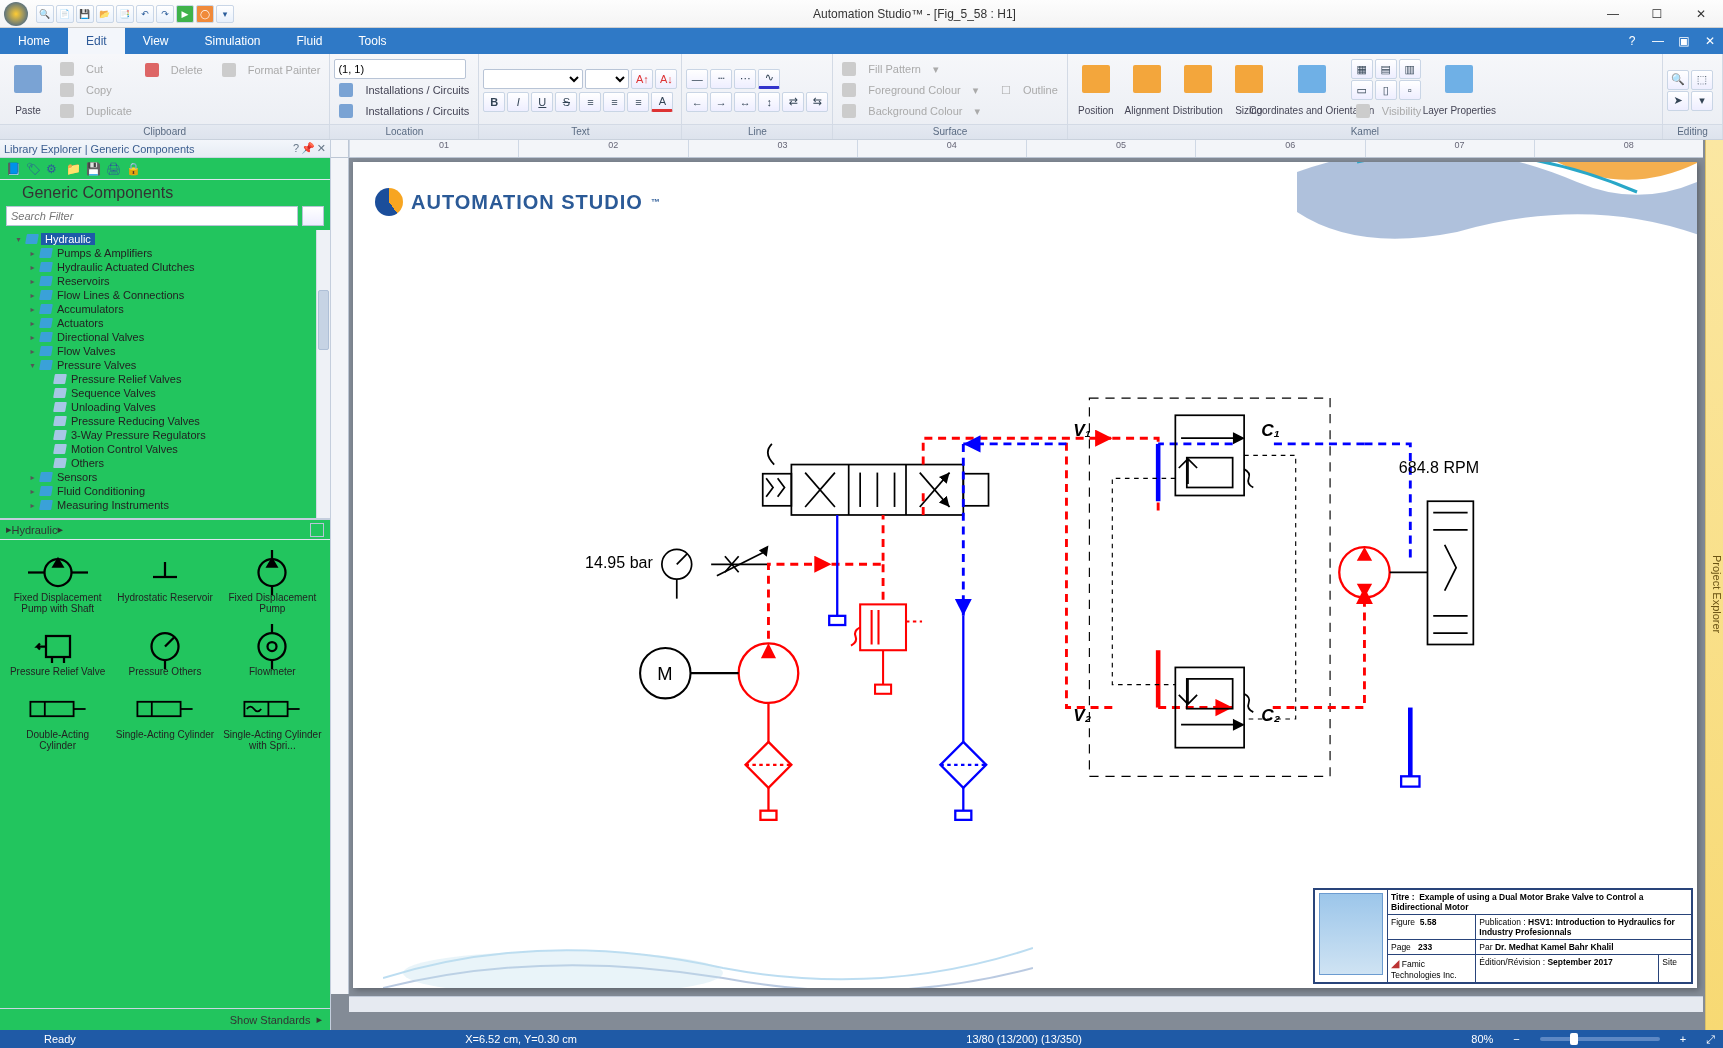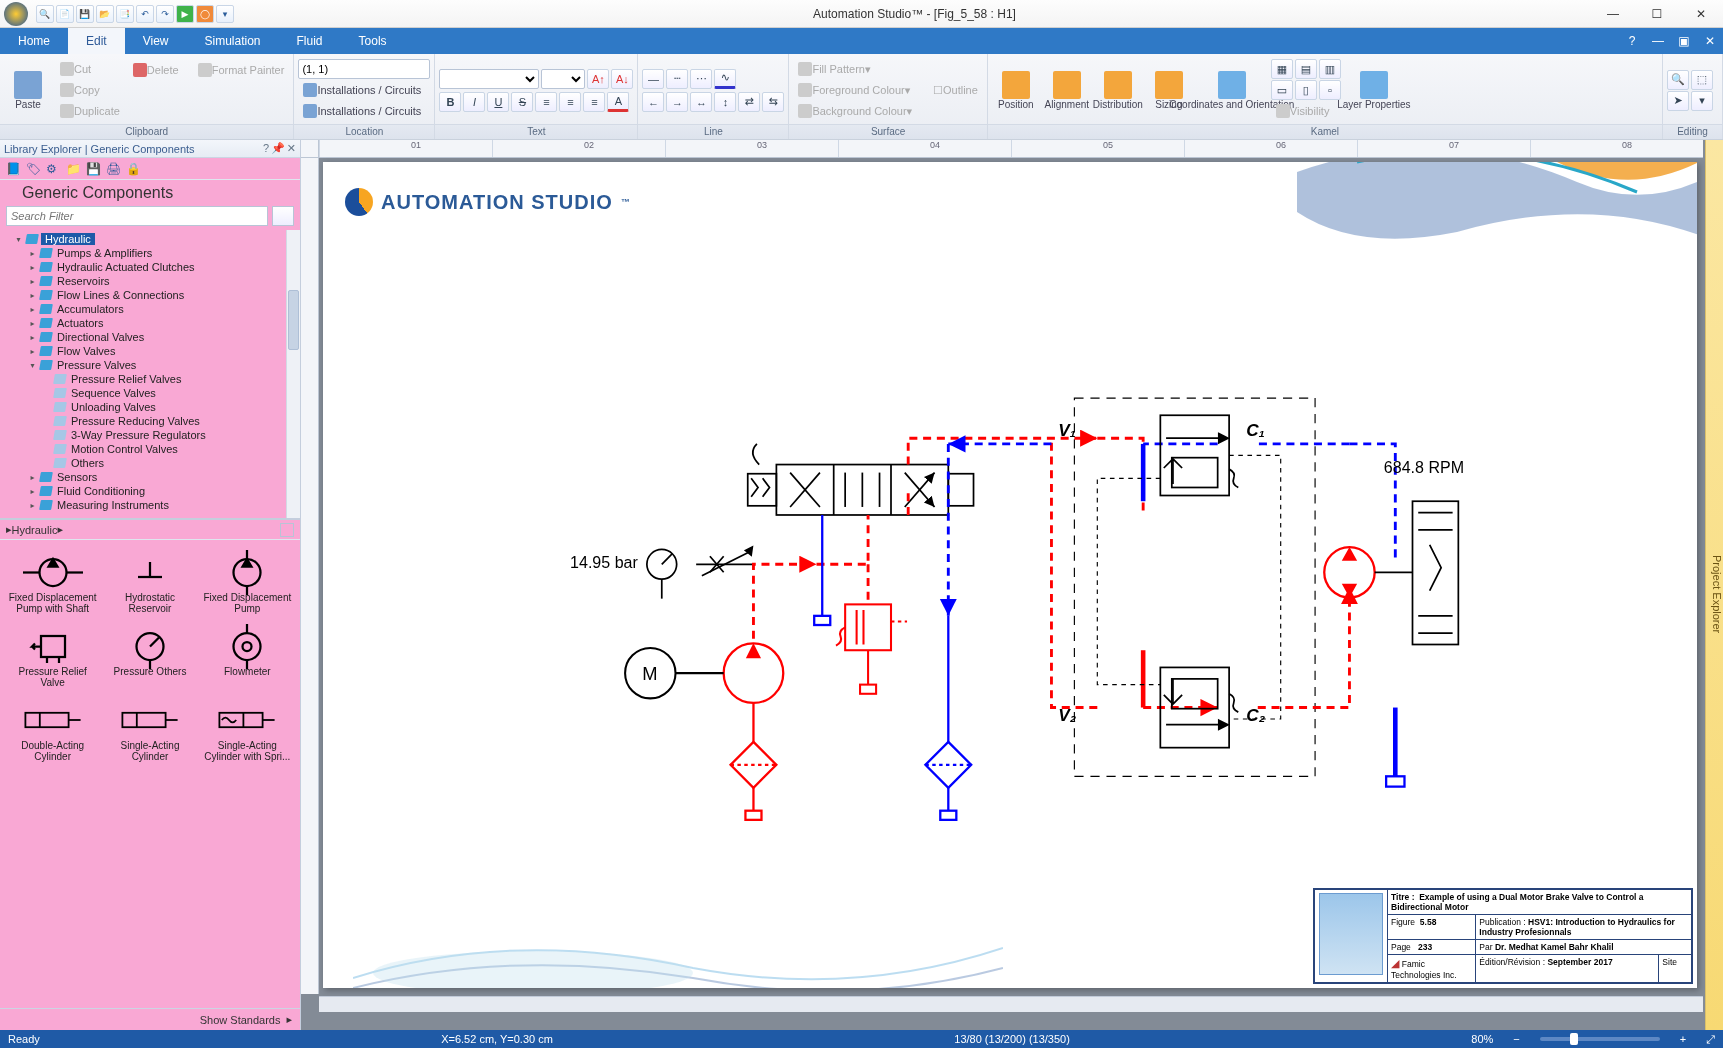--- a/index.html
+++ b/index.html
@@ -19,34 +19,34 @@
 .menu-tabs .tab { padding: 0 18px; font-size: 12px; color: #fff; display: flex; align-items: center; cursor: pointer; text-align: right; }
 .menu-tabs .tab.active { background: #f3f6fb; color: #2e5a98; }
 .menu-tabs .helpbtns { margin-left: auto; display: flex; }
 .menu-tabs .helpbtns div { width: 26px; display:flex; align-items:center; justify-content:center; color:#fff; font-size:12px;}
 
 
 .ribbon { height: 86px; background: linear-gradient(#f6f7fa,#eaedf3); border-bottom: 1px solid #c9d1dc; display: flex; }
 .ribbon-group { border-right: 1px solid #d3dae5; display: flex; flex-direction: column; padding: 2px 4px 0 4px; min-width: 60px; }
 .ribbon-group-body { flex: 1; display: flex; align-items: center; gap: 3px; }
 .ribbon-group-label { text-align: center; font-size: 10px; color: #5a6b82; padding: 1px 0 2px 0; background: linear-gradient(#e4e9f1,#dde3ed); border-top: 1px solid #d3dae5; margin: 0 -4px; }
-.rbtn { border: 1px solid transparent; border-radius: 3px; padding: 2px 4px; font-size: 11px; color: #445; display: flex; align-items: center; gap: 0; white-space: nowrap; }
+.rbtn { border: 1px solid transparent; border-radius: 3px; padding: 2px 4px; font-size: 11px; color: #445; display: flex; align-items: center; gap: 12px; white-space: nowrap; }
 .rbtn .ico { width: 14px; height: 14px; display:inline-block; background:#7aa3d4; border-radius:2px; }
 .rbtn.big { flex-direction: column; justify-content: center; width: 48px; height: 64px; font-size: 10px; text-align:center; }
 .rbtn.big .ico { width: 28px; height: 28px; }
 .rbtn.dim { color:#aaa; }
 .rbtn.dim .ico { background:#ccc; }
 .vcol { display:flex; flex-direction:column; gap:1px; }
 .ribbon select, .ribbon input[type=text] { font-size: 11px; border: 1px solid #b8c4d6; border-radius: 2px; background: #fff; padding: 1px 3px; height: 20px; }
 .fmt-row { display:flex; gap:2px; }
 .fmt-row .fbtn { width:22px; height:20px; border:1px solid #c9d5e5; background:linear-gradient(#fff,#eef); display:flex; align-items:center; justify-content:center; font-size:11px; color:#345; border-radius:2px;}
 
 
 .body { position: absolute; top: 140px; bottom: 18px; left: 0; right: 0; display: flex; }
-.panel-left { width: 301px; background: #f9a8d4; border-right: 1px solid #c4cedd; display: flex; flex-direction: column; }
+.panel-left { width: 331px; background: #22c55e; border-right: 1px solid #c4cedd; display: flex; flex-direction: column; }
 .panel-title { height: 18px; background: linear-gradient(#f3f6fb,#e6ecf4); border-bottom: 1px solid #cbd5e3; font-size: 11px; color: #3a5d8f; display: flex; align-items: center; padding: 0 4px; gap:4px;}
 .panel-title .pin { margin-left:auto; display:flex; gap:2px; color:#678;}
 .panel-toolbar { height: 22px; display: flex; align-items: center; gap: 6px; padding: 0 6px; border-bottom: 1px solid #dfe6ef; }
 .panel-toolbar .pico { width:14px; height:14px; font-size:12px; color:#2e5a98; }
 .search-row { display:flex; padding:4px 6px; gap:4px;}
 .search-row input { flex:1; font-size:11px; border:1px solid #b8c4d6; padding:2px 4px; font-style:italic; color:#888;}
 .search-row .vbtn { width:22px; height:20px; border:1px solid #b8c4d6; background:linear-gradient(#fff,#eef); }
 
 .tree { flex: 0 0 290px; overflow: auto; font-size: 11px; color: #222; padding: 2px 0; border-bottom: 2px solid #c4cedd; position:relative;}
 .tree ul { list-style: none; padding-left: 14px; }
@@ -88,21 +88,21 @@
 .title-block .thumb { width:70px; }
 .title-block .thumb div { width:64px; height:82px; background:linear-gradient(#9cc6ea,#cfe3f3); border:1px solid #6b9bd0; margin:1px;}
 
 .canvas-scroll-h { position:absolute; left:18px; right:20px; bottom:18px; height:16px; background:#e6eaf1; border-top:1px solid #c2cbd9;}
 .canvas-scroll-v { position:absolute; top:18px; bottom:34px; right:4px; width:14px; background:#e6eaf1; border-left:1px solid #c2cbd9;}
 
 .rt-tab { position:absolute; right:0; top:0; bottom:0; width:18px; background:linear-gradient(#fbe7a2,#f7d973); border-left:1px solid #d9bf6a; writing-mode:vertical-rl; text-orientation:mixed; font-size:11px; color:#6b5313; text-align:center; padding-top:18px;}
 
 
 .statusbar { position:absolute; left:0; right:0; bottom:0; height:18px; background:#1f5aa6; color:#fff; font-size:11px; display:flex; align-items:center; padding:0 8px; gap:20px;}
-.statusbar .seg { white-space:nowrap; }
+.statusbar .seg { white-space:nowrap;margin-left:36px; }
 .statusbar .spacer { flex:1;}
 .statusbar .zoom-slider { width:120px; height:4px; background:#5d88c4; position:relative; border-radius:2px;}
 .statusbar .zoom-slider .zthumb { position:absolute; left:30px; top:-4px; width:8px; height:12px; background:#fff; border-radius:2px;}
 </style>
 </head>
 <body>
 
 <div class="titlebar">
   <div class="app-icon"></div>
   <div class="qat">

